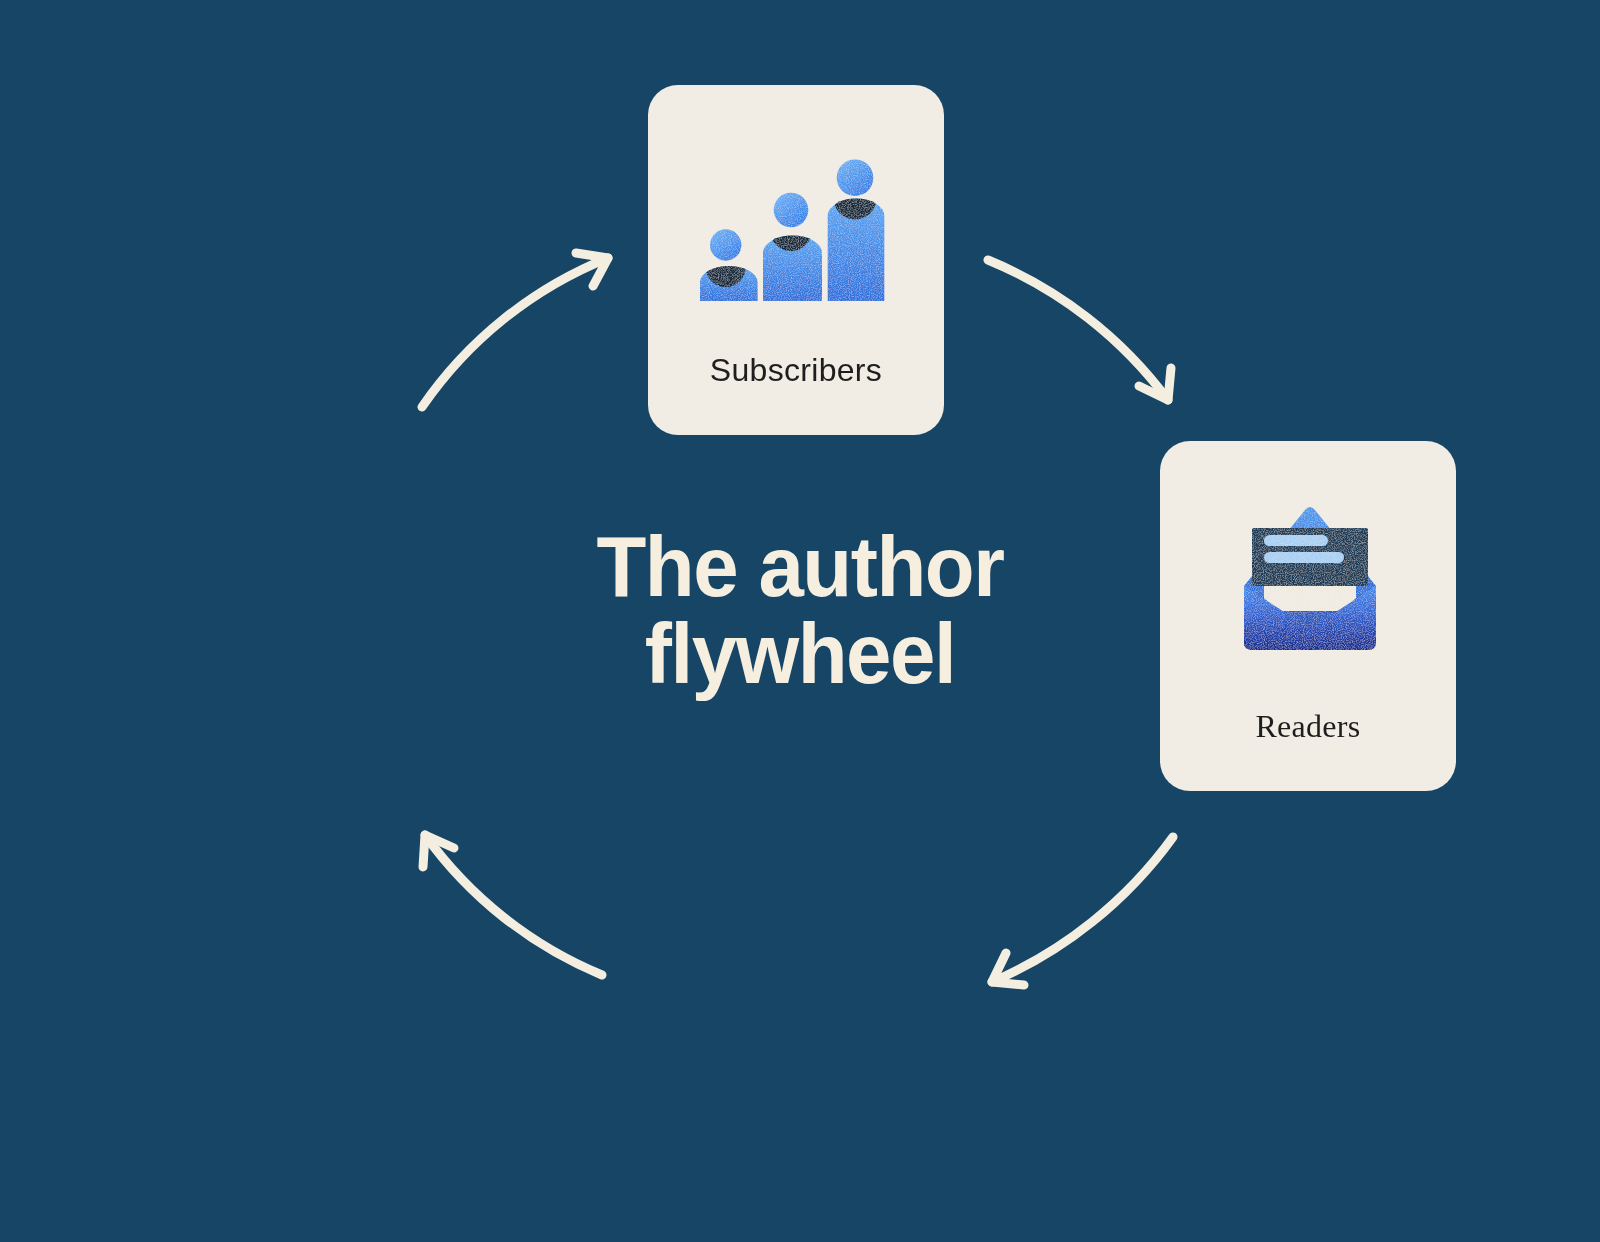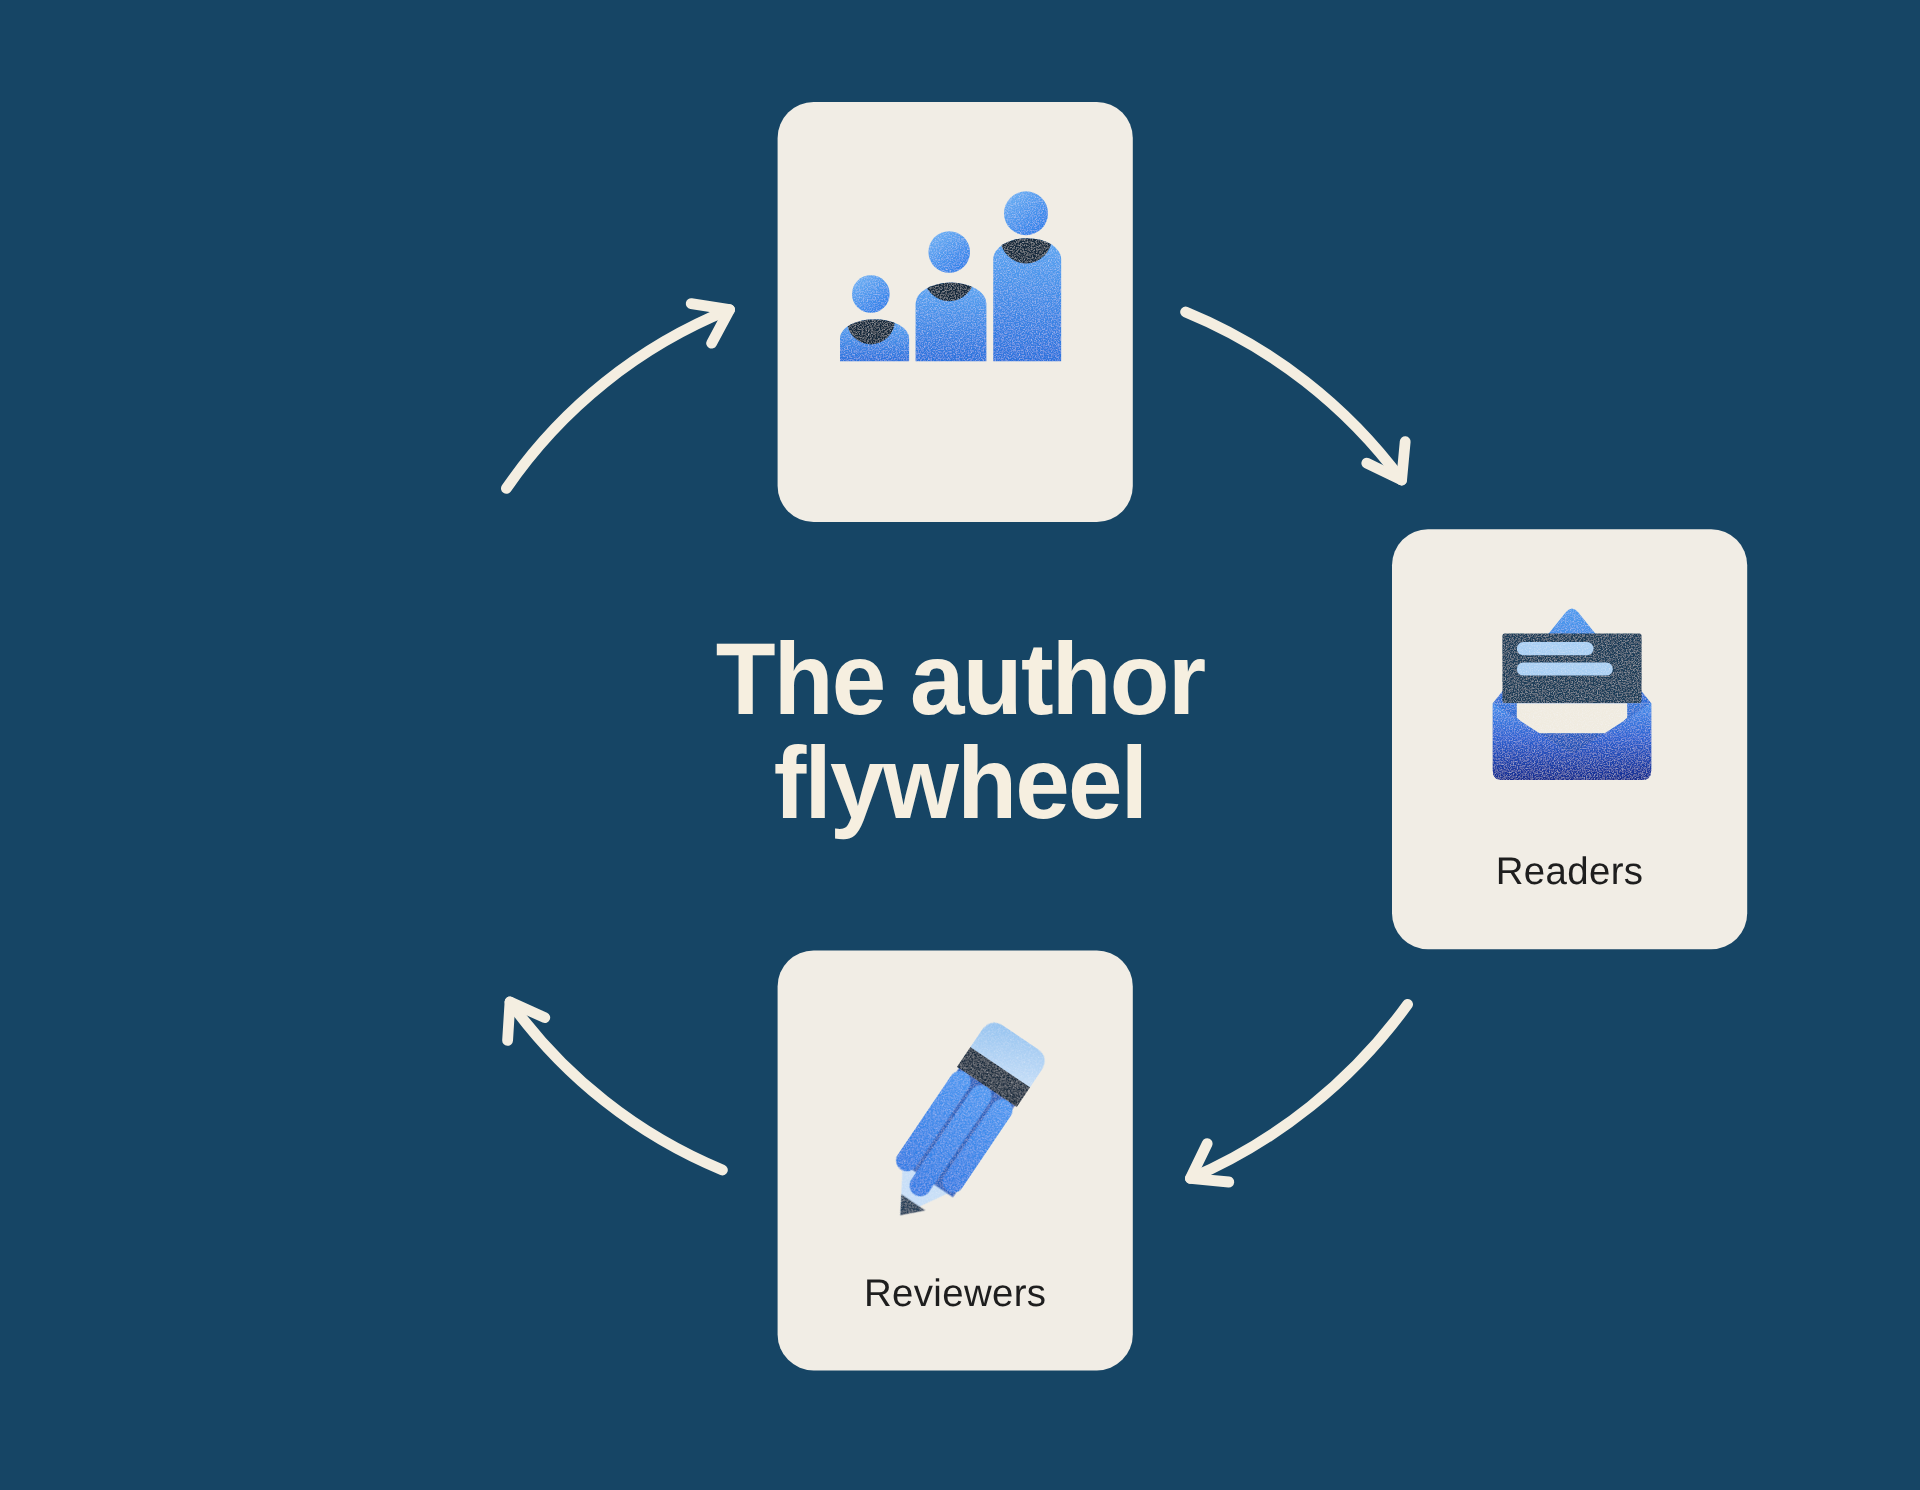--- a/index.html
+++ b/index.html
@@ -1,21 +1,21 @@
 <!DOCTYPE html>
 <html><head>
 <meta charset="utf-8">
 <style>
   html,body{margin:0;padding:0;}
   body{width:1600px;height:1242px;overflow:hidden;background:#164565;font-family:"Liberation Sans",sans-serif;}
   .canvas{position:relative;width:1600px;height:1242px;background:#164565;}
   .arrows-layer{position:absolute;left:0;top:0;width:1600px;height:1242px;}
   .card{position:absolute;width:296px;height:350px;background:#F1EDE5;border-radius:30px;}
   .card-subscribers{left:648px;top:85px;}
-  .card-readers{left:1160px;top:441px;}
+  .card-readers{left:1160px;top:441px;font-family:Liberation Serif, serif;}
   .card-advocates{left:140px;top:444px;}
   .card-reviewers{left:648px;top:792px;}
   .card .icon-box{position:absolute;left:0;top:0;width:100%;height:100%;}
   .card .icon-box svg{position:absolute;}
   .card-label{position:absolute;left:0;bottom:46px;width:100%;text-align:center;
     font-size:32px;font-weight:500;letter-spacing:.3px;color:#1E1E1E;}
   .title{position:absolute;left:50%;top:524px;transform:translateX(-50%) scaleX(.96);
     width:700px;text-align:center;color:#F6EFE0;font-weight:700;
     font-size:85px;line-height:1.02;letter-spacing:-1.5px;white-space:nowrap;}
   .title span{display:block;}
@@ -123,51 +123,35 @@
           <circle cx="40.7" cy="94" r="15.7" fill="url(#gHead)"></circle>
           <path d="M78,150 V102 A29.5,17.5 0 0 1 137,102 V150 Z" fill="url(#gBody)"></path>
           <circle cx="106" cy="79" r="21" fill="#14293C" clip-path="url(#cB2)"></circle>
           <circle cx="106" cy="59" r="17.3" fill="url(#gHead)"></circle>
           <path d="M142.7,150 V65 A28.3,17.5 0 0 1 199.3,65 V150 Z" fill="url(#gBody)"></path>
           <circle cx="170" cy="47" r="21.5" fill="#14293C" clip-path="url(#cB3)"></circle>
           <circle cx="170" cy="26.7" r="18.3" fill="url(#gHead)"></circle>
         </g>
       </svg>
     </div>
+    <div class="card-label">Subscribers</div>
   </div>
 
   <div class="card card-readers">
     <div class="icon-box">
       <svg style="left:80px;top:57px;" width="140" height="158" viewBox="0 0 140 158">
         <g filter="url(#grain)">
           <path d="M4,88 L65,12 Q70,6 75,12 L136,88 Z" fill="url(#gFlap)"></path>
           <rect x="12" y="30" width="116" height="58" rx="2" fill="#1C3C58"></rect>
           <rect x="24" y="37" width="64" height="11" rx="5.5" fill="#A9CFF3"></rect>
           <rect x="24" y="54" width="80" height="11" rx="5.5" fill="#A9CFF3"></rect>
           <path d="M4,88 H136 V144 Q136,152 128,152 H12 Q4,152 4,144 Z" fill="url(#gInterior)"></path>
           <path d="M24,88 H116 V100 L103,113 H37 L24,100 Z" fill="#F0EBE0"></path>
           <path d="M4,88 L66,128 Q70,131 74,128 L136,88 V144 Q136,152 128,152 H12 Q4,152 4,144 Z" fill="url(#gPocket)"></path>
         </g>
       </svg>
     </div>
     <div class="card-label">Readers</div>
   </div>
 
 
-  <div class="card card-reviewers">
-    <div class="icon-box">
-      <svg style="left:72px;top:52px;" width="160" height="190" viewBox="0 0 160 190">
-        <g filter="url(#grain)" transform="rotate(34 80 95)">
-          <path d="M52,138 L108,138 L80,184 Z" fill="#C6DEF7"></path>
-          <path d="M71,169 L95,169 L80,184 Z" fill="#1C3A55"></path>
-          <rect x="52" y="55" width="56" height="92" fill="#2360BE"></rect>
-          <rect x="50" y="55" width="18" height="97" rx="9" fill="url(#gRib)"></rect>
-          <rect x="71" y="55" width="18" height="108" rx="9" fill="url(#gRib)"></rect>
-          <rect x="92" y="55" width="18" height="90" rx="9" fill="url(#gRib)"></rect>
-          <rect x="50" y="35" width="60" height="20" fill="#16293E"></rect>
-          <path d="M50,35 V19 Q50,5 64,5 H96 Q110,5 110,19 V35 Z" fill="url(#gLight)"></path>
-        </g>
-      </svg>
-    </div>
-    <div class="card-label">Reviewers</div>
-  </div>
 
 </div>
 
 </body></html>

